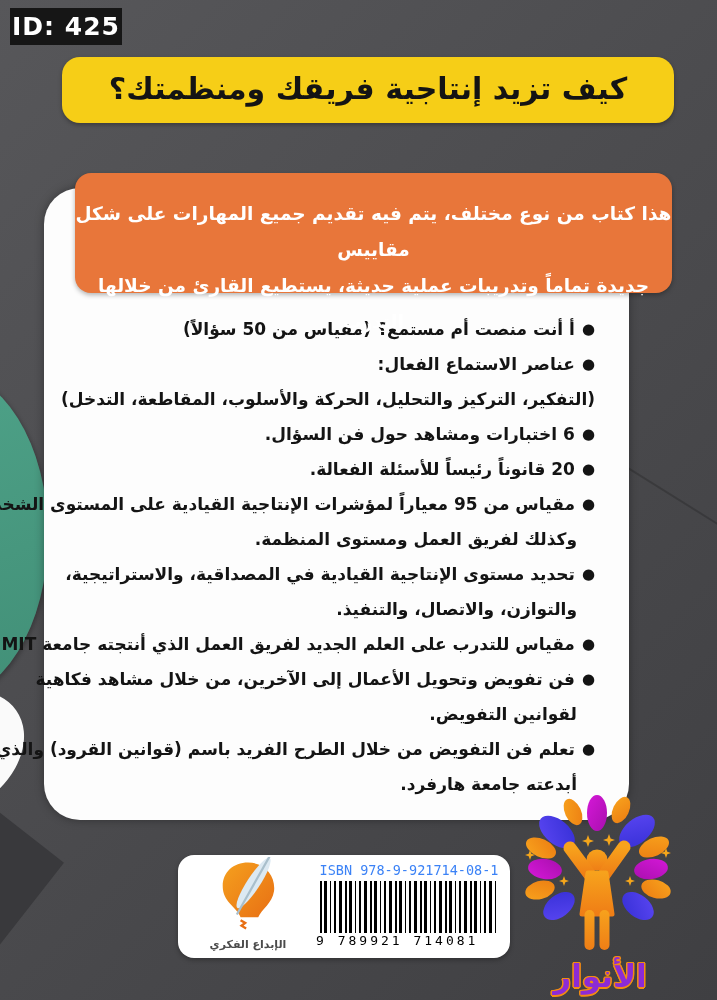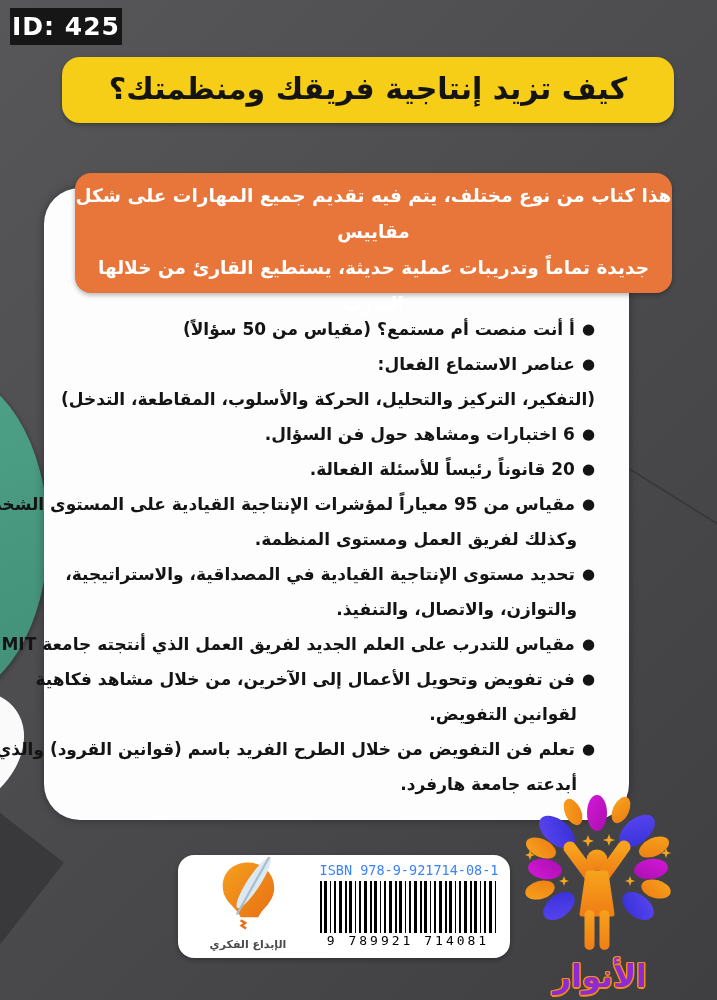--- a/index.html
+++ b/index.html
@@ -23,21 +23,21 @@
     background:#161616;color:#fff;font-weight:bold;font-size:25px;line-height:37px;
     text-align:center;z-index:8;letter-spacing:1px;}
 
   .title-banner{position:absolute;left:62px;top:57px;width:612px;height:66px;
     background:#f6ce17;border-radius:18px;z-index:7;
     color:#141414;font-weight:bold;font-size:30px;line-height:64px;text-align:center;
     box-shadow:0 2px 4px rgba(0,0,0,.3);}
 
   .intro-box{position:absolute;left:75px;top:173px;width:597px;height:120px;
     background:#e8763a;border-radius:16px;z-index:6;color:#fff;font-weight:bold;
-    font-size:18.5px;text-align:center;padding-top:5px;line-height:36px;
+    font-size:18.5px;text-align:center;padding-top:23px;line-height:36px;
     box-shadow:0 2px 5px rgba(0,0,0,.3);}
 
   .panel{position:absolute;left:44px;top:188px;width:585px;height:632px;
     background:#fdfdfd;border-radius:36px;z-index:4;
     box-shadow:0 0 10px rgba(0,0,0,.35);}
   .skills{position:absolute;top:124px;left:28px;right:34px;direction:rtl;
     color:#141414;font-weight:bold;font-size:17px;}
   .skill-line{line-height:35px;white-space:nowrap;text-align:right;}
   .skill-line .blt{display:inline-block;margin-left:7px;font-size:15px;vertical-align:1px;}
   .skill-line.cont{padding-right:18px;}
@@ -48,21 +48,21 @@
     background:#fff;border-radius:16px;z-index:6;box-shadow:0 2px 5px rgba(0,0,0,.3);}
   .pub-logo{position:absolute;left:10px;top:2px;width:120px;height:78px;}
   .pub-name{position:absolute;left:4px;bottom:7px;width:132px;text-align:center;
     direction:rtl;font-size:11px;font-weight:bold;color:#4b4b4b;letter-spacing:1px;}
   .isbn-label{position:absolute;left:138px;right:8px;top:7px;text-align:center;
     font-family:"DejaVu Sans Mono","Liberation Mono",monospace;font-size:13.5px;color:#3b82f6;}
   .bars{position:absolute;left:142px;right:14px;top:26px;height:53px;
     background:repeating-linear-gradient(90deg,#000 0 2px,#fff 2px 4px,#000 4px 7px,
       #fff 7px 10px,#000 10px 11px,#fff 11px 14px,#000 14px 16px,#fff 16px 19px,
       #000 19px 22px,#fff 22px 25px);}
-  .bar-digits{position:absolute;left:138px;right:10px;top:78px;text-align:center;
+  .bar-digits{position:absolute;left:138px;right:10px;top:78px;
     font-family:"DejaVu Sans Mono","Liberation Mono",monospace;font-size:13px;
     letter-spacing:3px;color:#000;background:#fff;}
 
   
   .anwar{position:absolute;left:493px;top:790px;width:214px;height:208px;z-index:7;}
   .anwar-name{position:absolute;left:0;right:0;top:168px;text-align:center;
     font-size:31px;font-weight:bold;color:#8c2bd6;direction:rtl;
     text-shadow:-1.5px 0 #f28c12,1.5px 0 #f28c12,0 -1.5px #f28c12,0 1.5px #f28c12,
       -1px -1px #f28c12,1px 1px #f28c12,-1px 1px #f28c12,1px -1px #f28c12;}
 </style>

